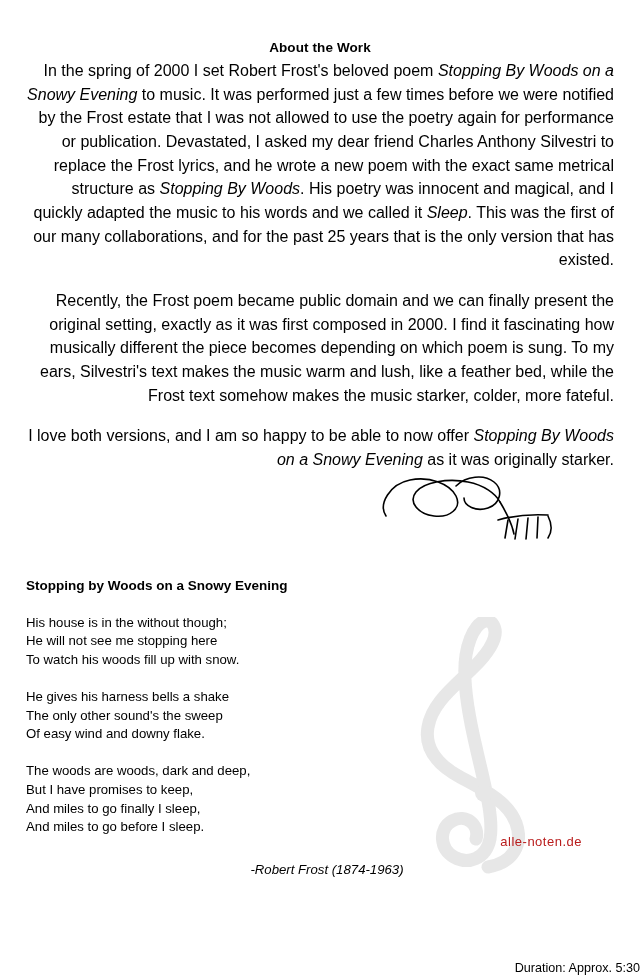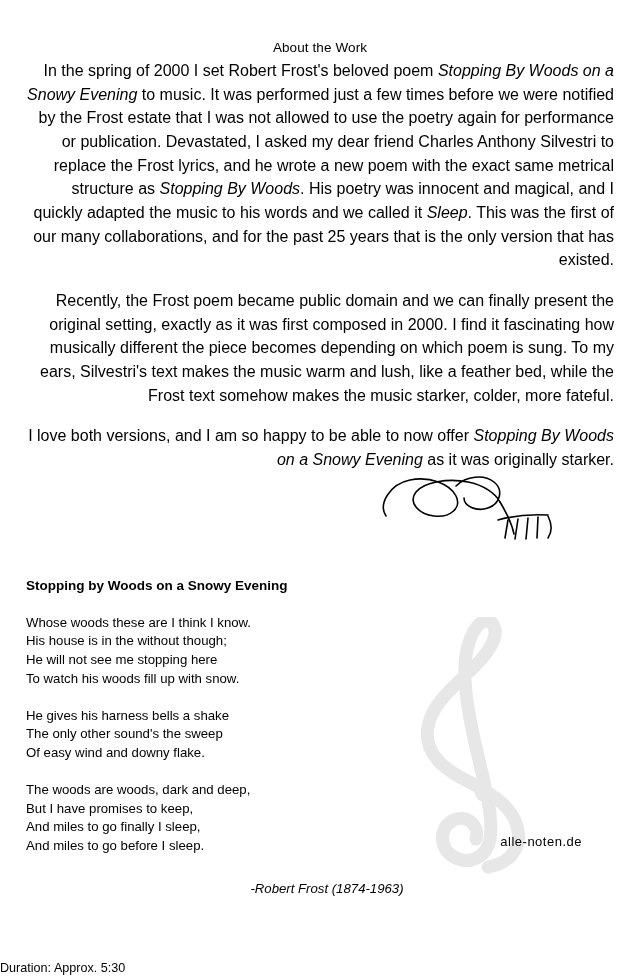--- a/index.html
+++ b/index.html
@@ -18,21 +18,21 @@
   .page {
     position: relative;
     width: 640px;
     height: 977px;
     box-sizing: border-box;
     padding: 0 26px;
   }
   .doc-title {
     text-align: center;
     font-size: 13.5px;
-    font-weight: normal;
+    font-weight: bold;
     margin-top: 40px;
     letter-spacing: 0.1px;
   }
   .body-block {
     margin-top: 4px;
     font-size: 16px;
     line-height: 1.48;
     text-align: right;
   }
   .body-block p {
@@ -74,39 +74,39 @@
     font-size: 13.2px;
     margin-top: 24px;
     margin-left: 14px;
     text-align: center;
   }
   .duration {
     position: absolute;
     left: 0;
     right: 0;
     bottom: 42px;
-    text-align: left;
+    text-align: right;
     font-size: 12.6px;
   }
   .watermark {
     position: absolute;
     right: 46px;
     bottom: 140px;
     width: 210px;
     height: 260px;
     z-index: 1;
     pointer-events: none;
     opacity: 0.95;
   }
   .wm-text {
     position: absolute;
     right: 58px;
     bottom: 168px;
     font-size: 13px;
-    color: #000000;
+    color: #b91c1c;
     letter-spacing: 0.5px;
     z-index: 1;
     margin-left: 48px;
   }
 </style>
 </head>
 <body>
 
 <div class="page">
 
@@ -137,21 +137,20 @@
         <path d="M166 49 L 165 70"></path>
         <path d="M176 48 C 180 56, 180 64, 176 70"></path>
       </g>
     </svg>
   </div>
 
   <div class="poem-title">Stopping by Woods on a Snowy Evening</div>
 
   <div class="poem">
     <div class="stanza">
-      <div>Whose woods these are I think I know.</div>
       <div>His house is in the without though;</div>
       <div>He will not see me stopping here</div>
       <div>To watch his woods fill up with snow.</div>
     </div>
     <div class="stanza">
       <div>He gives his harness bells a shake</div>
       <div>The only other sound's the sweep</div>
       <div>Of easy wind and downy flake.</div>
     </div>
     <div class="stanza">

